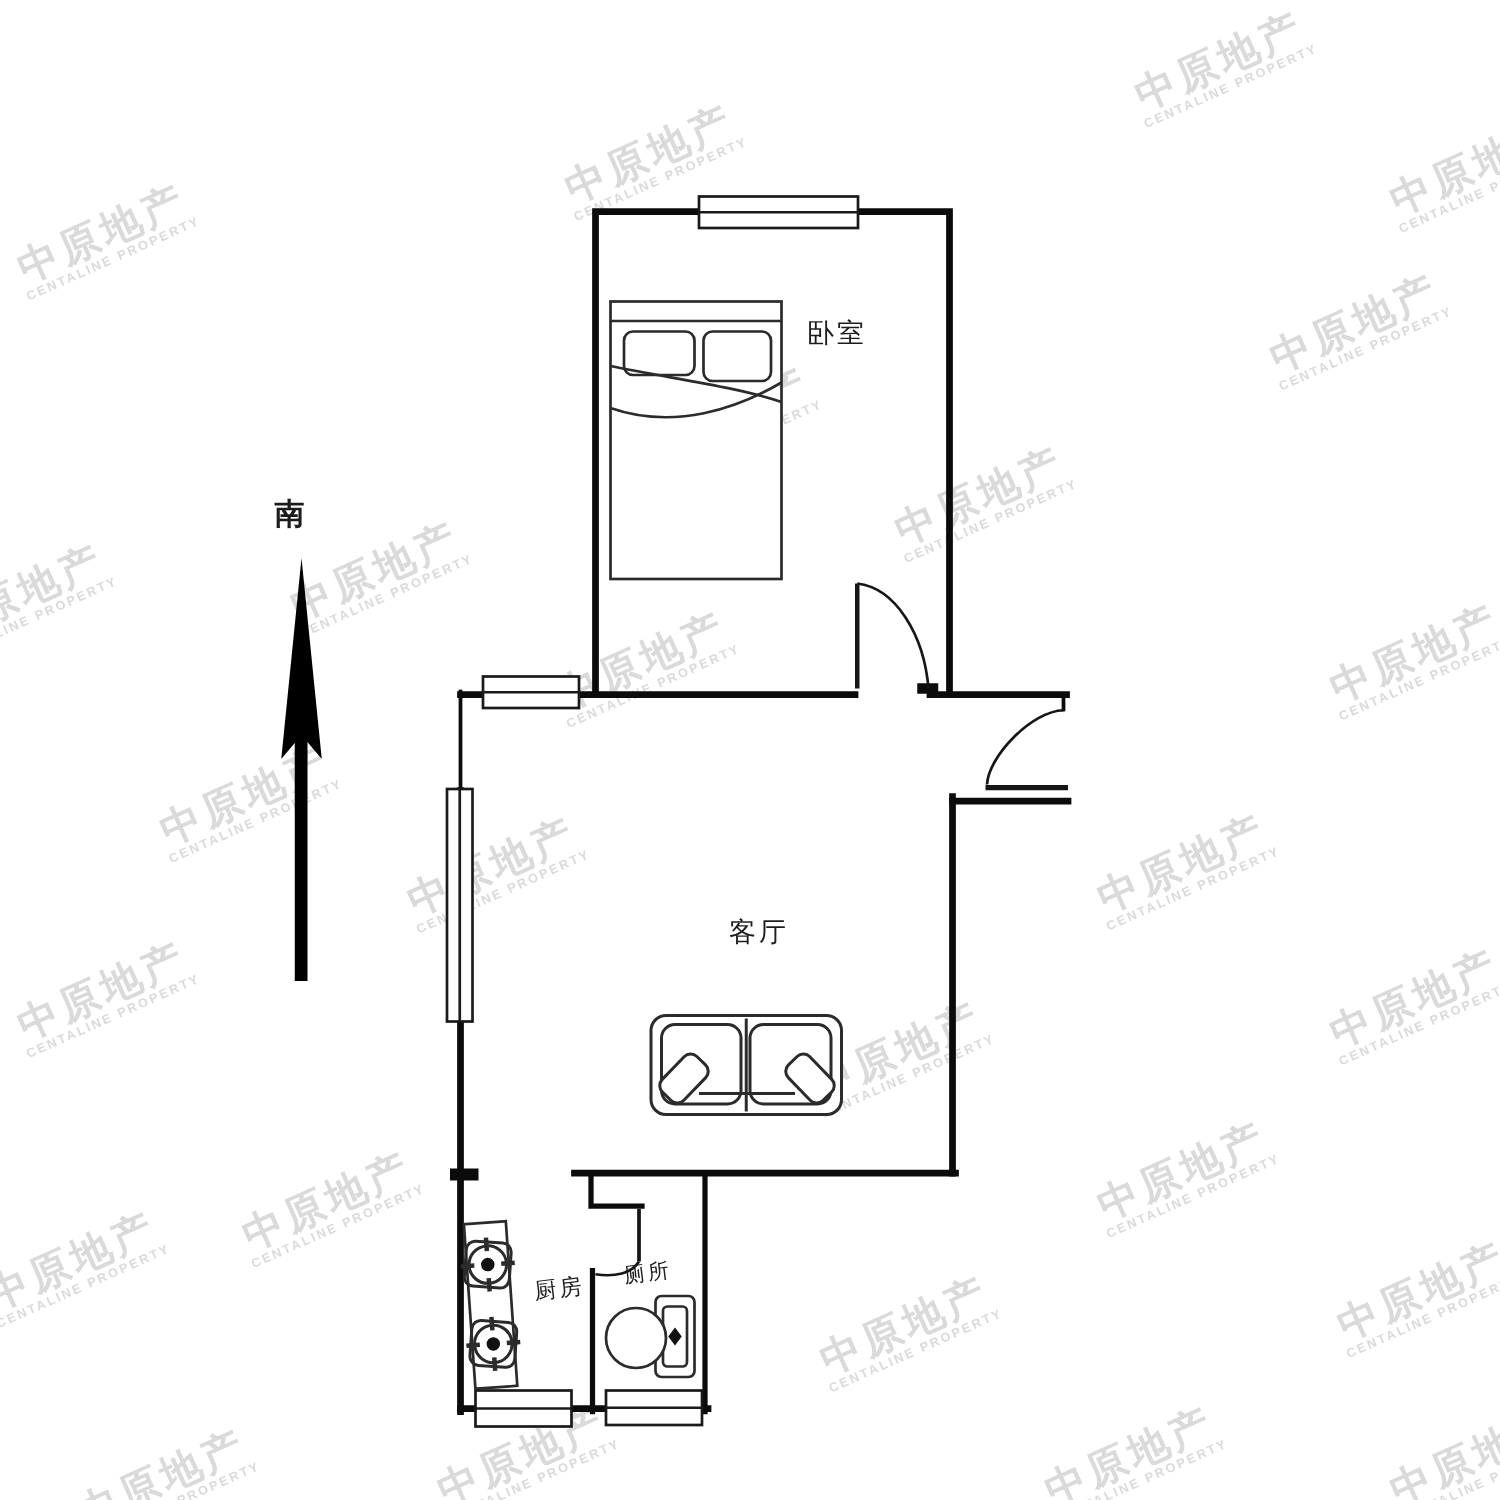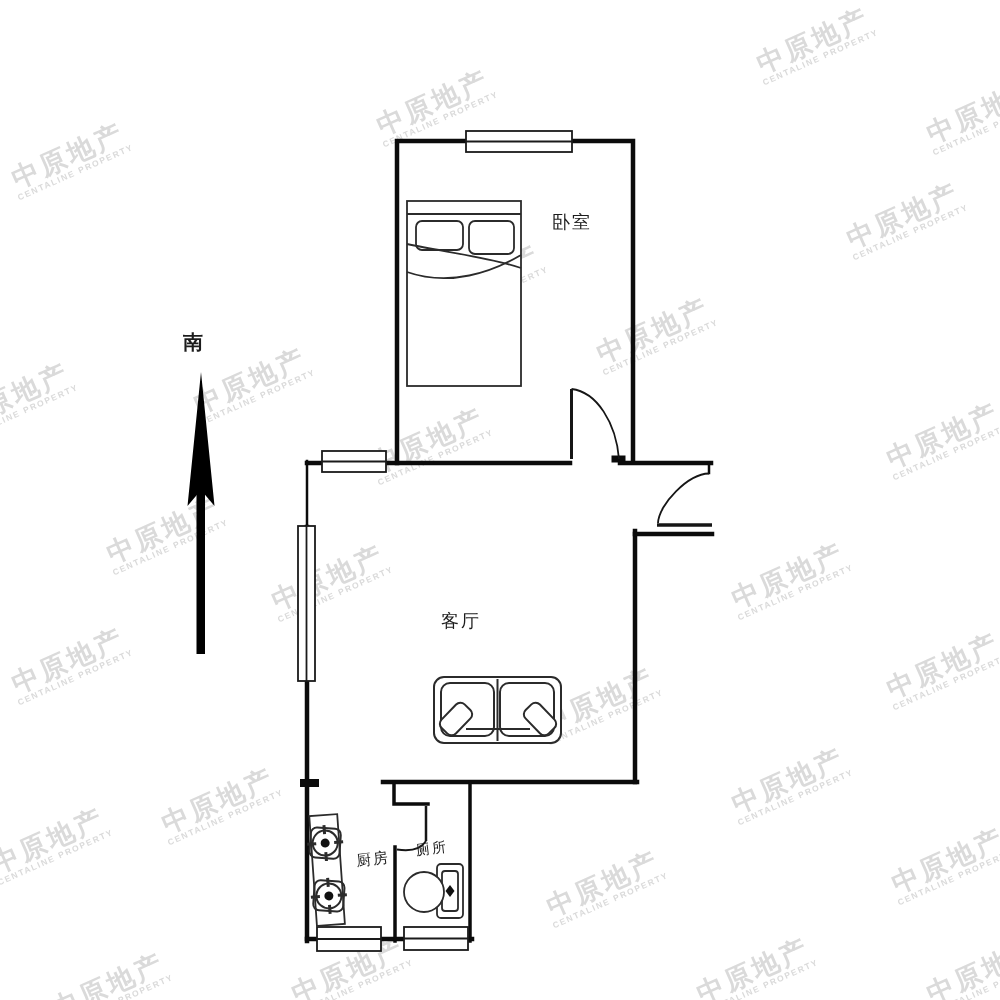--- a/index.html
+++ b/index.html
@@ -15,22 +15,22 @@
   }
   .wm .l1{display:block;font-size:27px;font-weight:bold;letter-spacing:3px;}
   .wm .l2{display:block;font-size:8.5px;font-weight:bold;letter-spacing:1.6px;}
   
   #plan{position:absolute;left:0;top:0;z-index:2;}
   
   .room-label{
     position:absolute;z-index:3;color:#1c1c1c;
     letter-spacing:2px;white-space:nowrap;
   }
-  #lbl-bedroom{left:552px;top:210px;font-size:18px;}
-  #lbl-living{left:441px;top:609px;font-size:18px;}
+  #lbl-bedroom{left:538px;top:210px;font-size:18px;}
+  #lbl-living{left:486px;top:609px;font-size:18px;}
   #lbl-kitchen{left:356px;top:850px;font-size:15px;transform:rotate(-7deg);}
   #lbl-toilet{left:416px;top:840px;font-size:14px;transform:rotate(-7deg);}
   #lbl-south{left:183px;top:329px;font-size:20px;font-weight:600;letter-spacing:0;}
 </style>
 </head>
 <body>
 
 <div id="stage">
 
   <div id="wm-layer">

